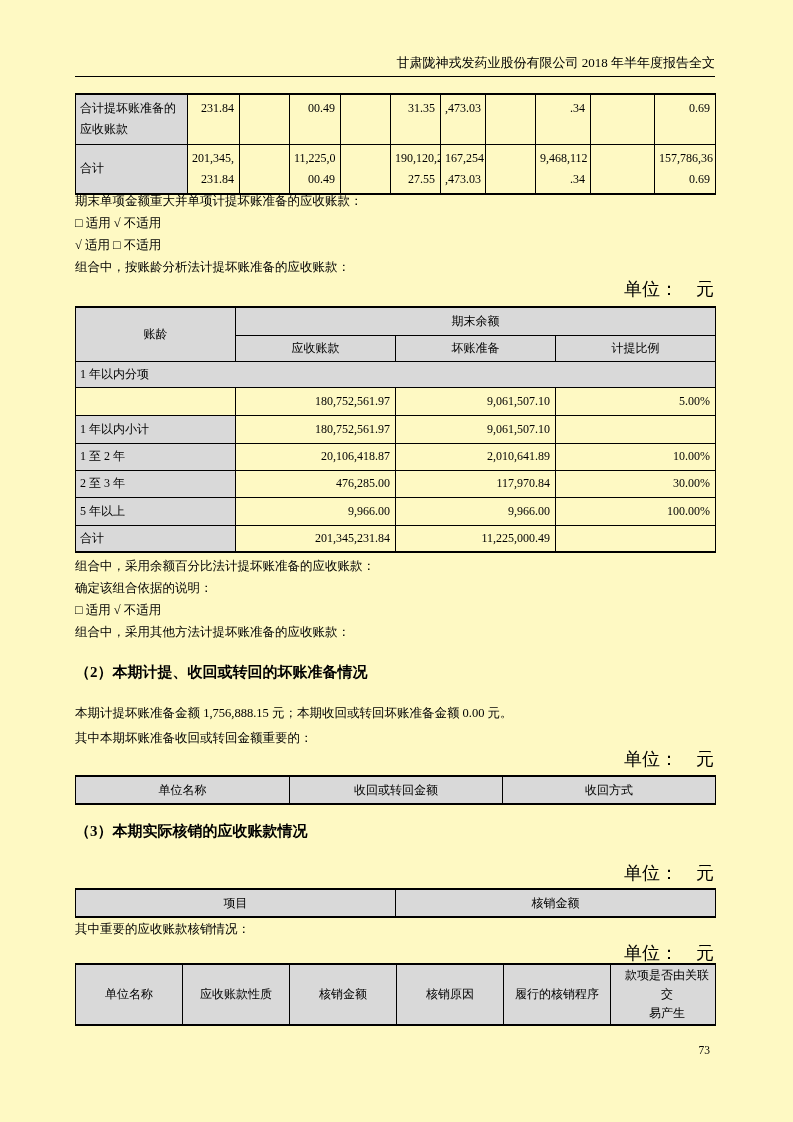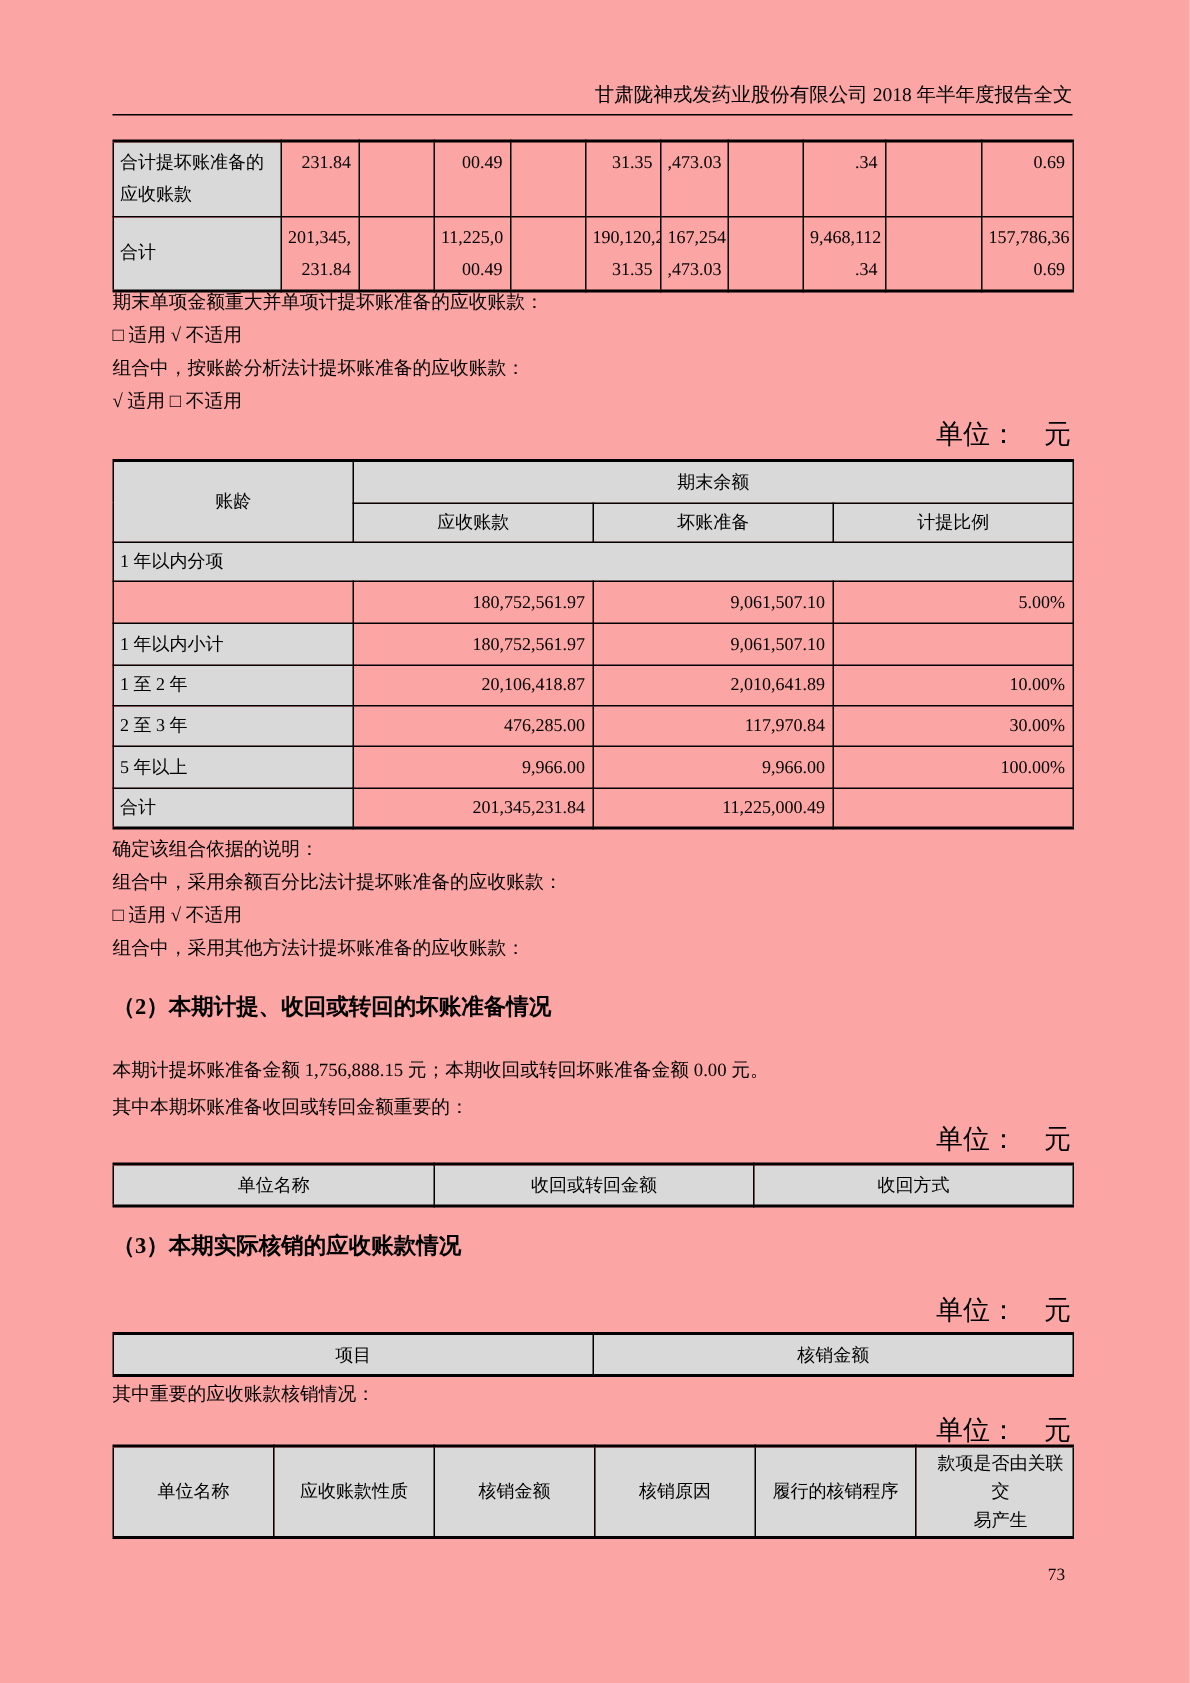--- a/index.html
+++ b/index.html
@@ -1,18 +1,18 @@
 <!DOCTYPE html>
 <html><head>
 <meta charset="utf-8">
 <style>
   * { margin:0; padding:0; box-sizing:border-box; }
   body { background:#ffffff; }
   .page {
-    position:relative; width:793px; height:1122px; background:#fca5a5;
+    position:relative; width:793px; height:1122px; background:#fef9c3;
     font-family:"Liberation Serif","DejaVu Serif",serif; color:#000;
     overflow:hidden;
   }
   .blk { position:absolute; left:75px; width:640px; }
 
   .hdr { top:53px; height:24px; text-align:right; font-size:13px; line-height:20px;
          border-bottom:1px solid #000; }
 
   .para { font-size:12.5px; }
   .para .ln { line-height:13px; margin-bottom:9px; white-space:pre; }
@@ -94,38 +94,38 @@
     </tr>
     <tr style="height:50px">
       <td class="g lab">合计</td>
       <td class="num">201,345,
 231.84</td>
       <td class="num"></td>
       <td class="num">11,225,0
 00.49</td>
       <td class="num"></td>
       <td class="num">190,120,2
-31.35</td>
+27.55</td>
       <td class="num">167,254
 ,473.03</td>
       <td class="num"></td>
       <td class="num">9,468,112
 .34</td>
       <td class="num"></td>
       <td class="num">157,786,36
 0.69</td>
     </tr>
   </tbody>
     </table>
 
   <div class="blk para" id="para1">
     <div class="ln">期末单项金额重大并单项计提坏账准备的应收账款：</div>
     <div class="ln">□ 适用 √ 不适用</div>
+    <div class="ln">√ 适用 □ 不适用</div>
     <div class="ln">组合中，按账龄分析法计提坏账准备的应收账款：</div>
-    <div class="ln">√ 适用 □ 不适用</div>
   </div>
 
   <div class="blk unit-line" id="unit1">单位：　元</div>
 
   <table class="blk" id="aging">
     <colgroup>
         <col style="width:160px">
         <col style="width:160px">
         <col style="width:160px">
         <col style="width:160px">
@@ -176,22 +176,22 @@
     <tr style="height:27px">
       <td class="g lab">合计</td>
       <td class="num">201,345,231.84</td>
       <td class="num">11,225,000.49</td>
       <td class="num"></td>
     </tr>
   </tbody>
     </table>
 
   <div class="blk para" id="para2">
+    <div class="ln">组合中，采用余额百分比法计提坏账准备的应收账款：</div>
     <div class="ln">确定该组合依据的说明：</div>
-    <div class="ln">组合中，采用余额百分比法计提坏账准备的应收账款：</div>
     <div class="ln">□ 适用 √ 不适用</div>
     <div class="ln">组合中，采用其他方法计提坏账准备的应收账款：</div>
   </div>
 
   <div class="blk sec-title" id="h2">（2）本期计提、收回或转回的坏账准备情况</div>
 
   <div class="blk para" id="sec2lines">
     <div class="ln">本期计提坏账准备金额 1,756,888.15 元；本期收回或转回坏账准备金额 0.00 元。</div>
     <div class="ln">其中本期坏账准备收回或转回金额重要的：</div>
   </div>

